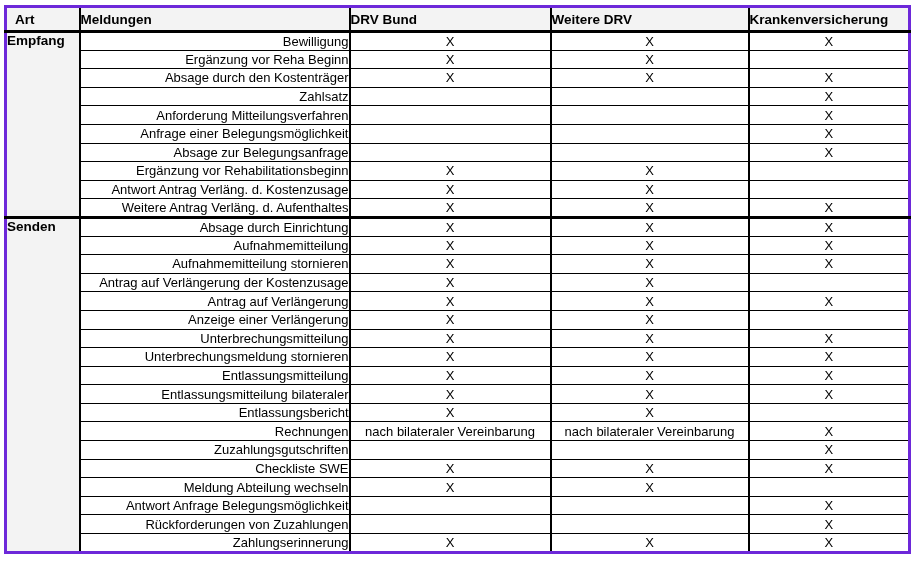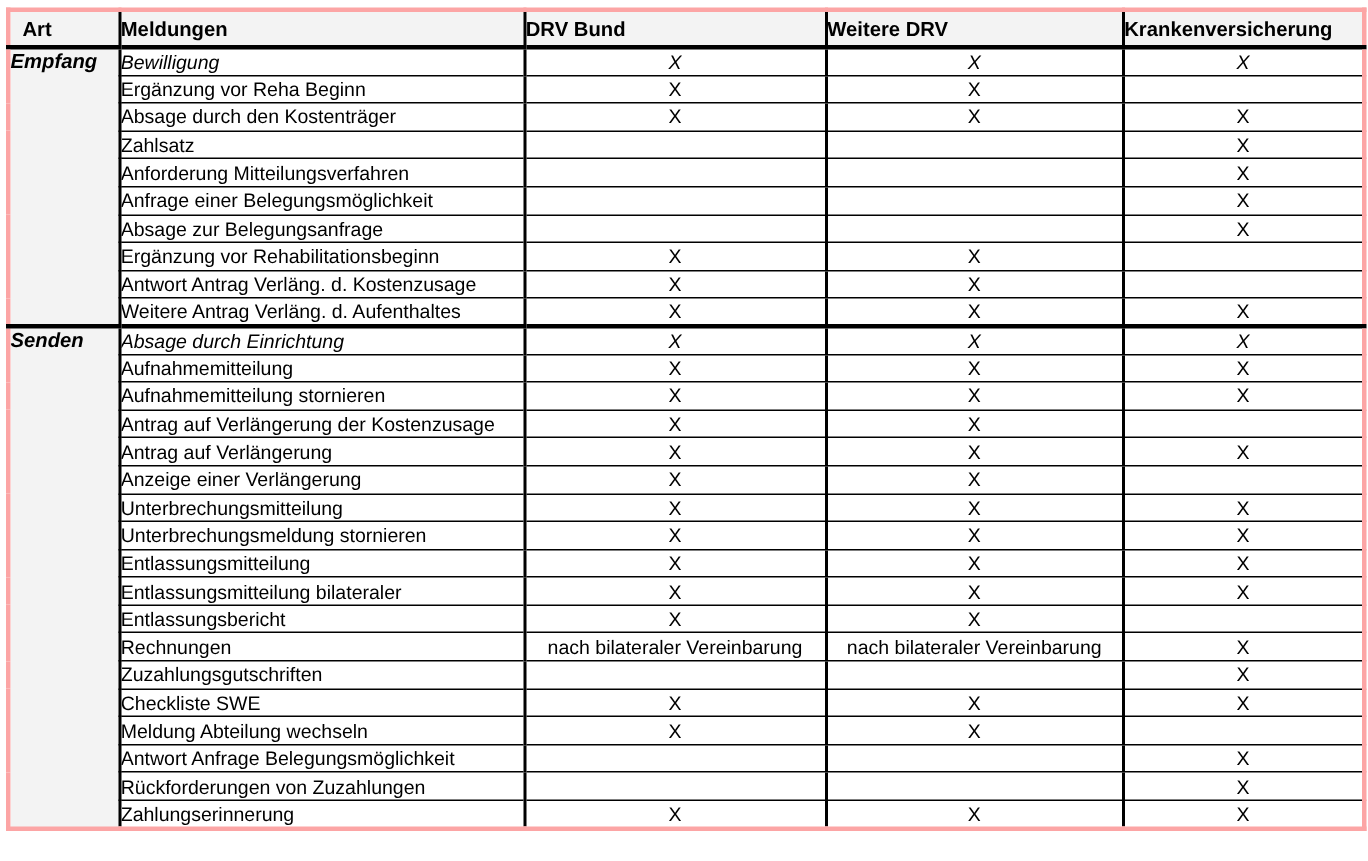--- a/index.html
+++ b/index.html
@@ -11,21 +11,21 @@
     color: #000000;
     overflow: hidden;
   }
   .sheet { position: relative; width: 912px; height: 574px; background: #ffffff; }
 
   table.grid {
     position: absolute; left: 4px; top: 5px;
     width: 904px;
     border-collapse: collapse;
     table-layout: fixed;
-    border: 3px solid #fca5a5;
+    border: 3px solid #6d28d9;
   }
   table.grid th, table.grid td {
     border: 1px solid #000000;
     border-left-width: 2px;
     border-right-width: 2px;
     padding: 0;
     overflow: hidden;
     white-space: nowrap;
   }
   thead th {
@@ -44,23 +44,23 @@
   td.art-cell {
     background: #f3f3f3;
     font-weight: bold;
     font-size: 13.5px;
     text-align: left;
     vertical-align: top;
     padding: 2px 0 0 7px;
     border-top: 3px solid #000000;
     border-bottom: 3px solid #000000;
   }
-  td.meldung { text-align: left; padding-left: 6px; }
+  td.meldung { text-align: right; padding-left: 6px; }
   td.mark { text-align: center; }
-  tr.section-start td { border-top: 3px solid #000000; font-style: italic; }
+  tr.section-start td { border-top: 3px solid #000000; }
 
   .stand {
     position: absolute; left: 4px; top: 574px;
     font-size: 10.5px;
     color: #000000;
   }
 </style>
 </head>
 <body>
 

